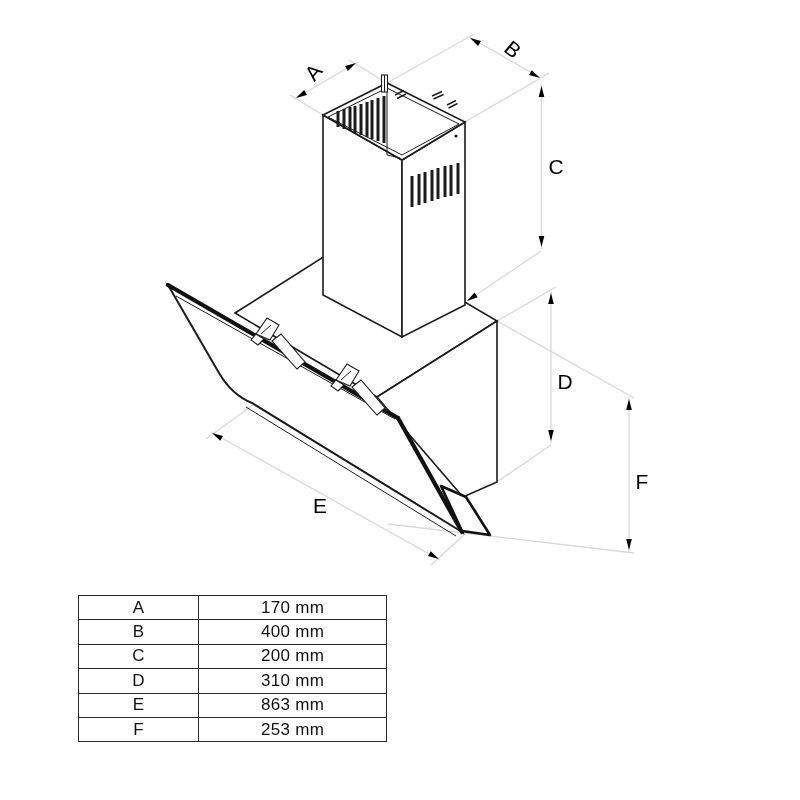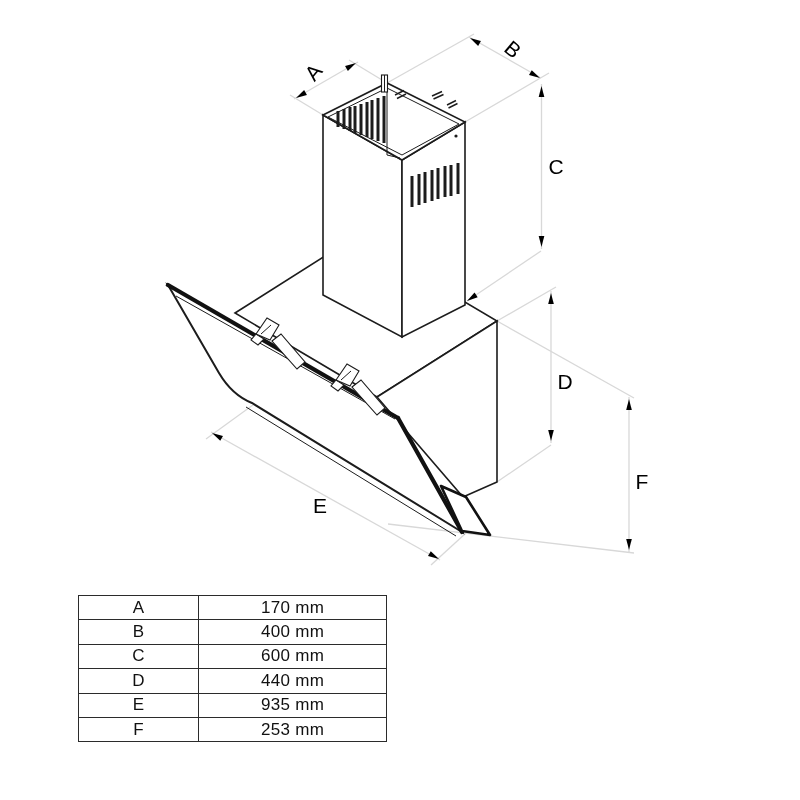--- a/index.html
+++ b/index.html
@@ -196,29 +196,29 @@
       <tr>
         <td class="col-label">A</td>
         <td class="col-value">170 mm</td>
       </tr>
       <tr>
         <td class="col-label">B</td>
         <td class="col-value">400 mm</td>
       </tr>
       <tr>
         <td class="col-label">C</td>
-        <td class="col-value">600 mm</td>
+        <td class="col-value">200 mm</td>
       </tr>
       <tr>
         <td class="col-label">D</td>
-        <td class="col-value">440 mm</td>
+        <td class="col-value">310 mm</td>
       </tr>
       <tr>
         <td class="col-label">E</td>
-        <td class="col-value">935 mm</td>
+        <td class="col-value">863 mm</td>
       </tr>
       <tr>
         <td class="col-label">F</td>
         <td class="col-value">253 mm</td>
       </tr>
     </tbody>
   </table>
 
 </div>
 

